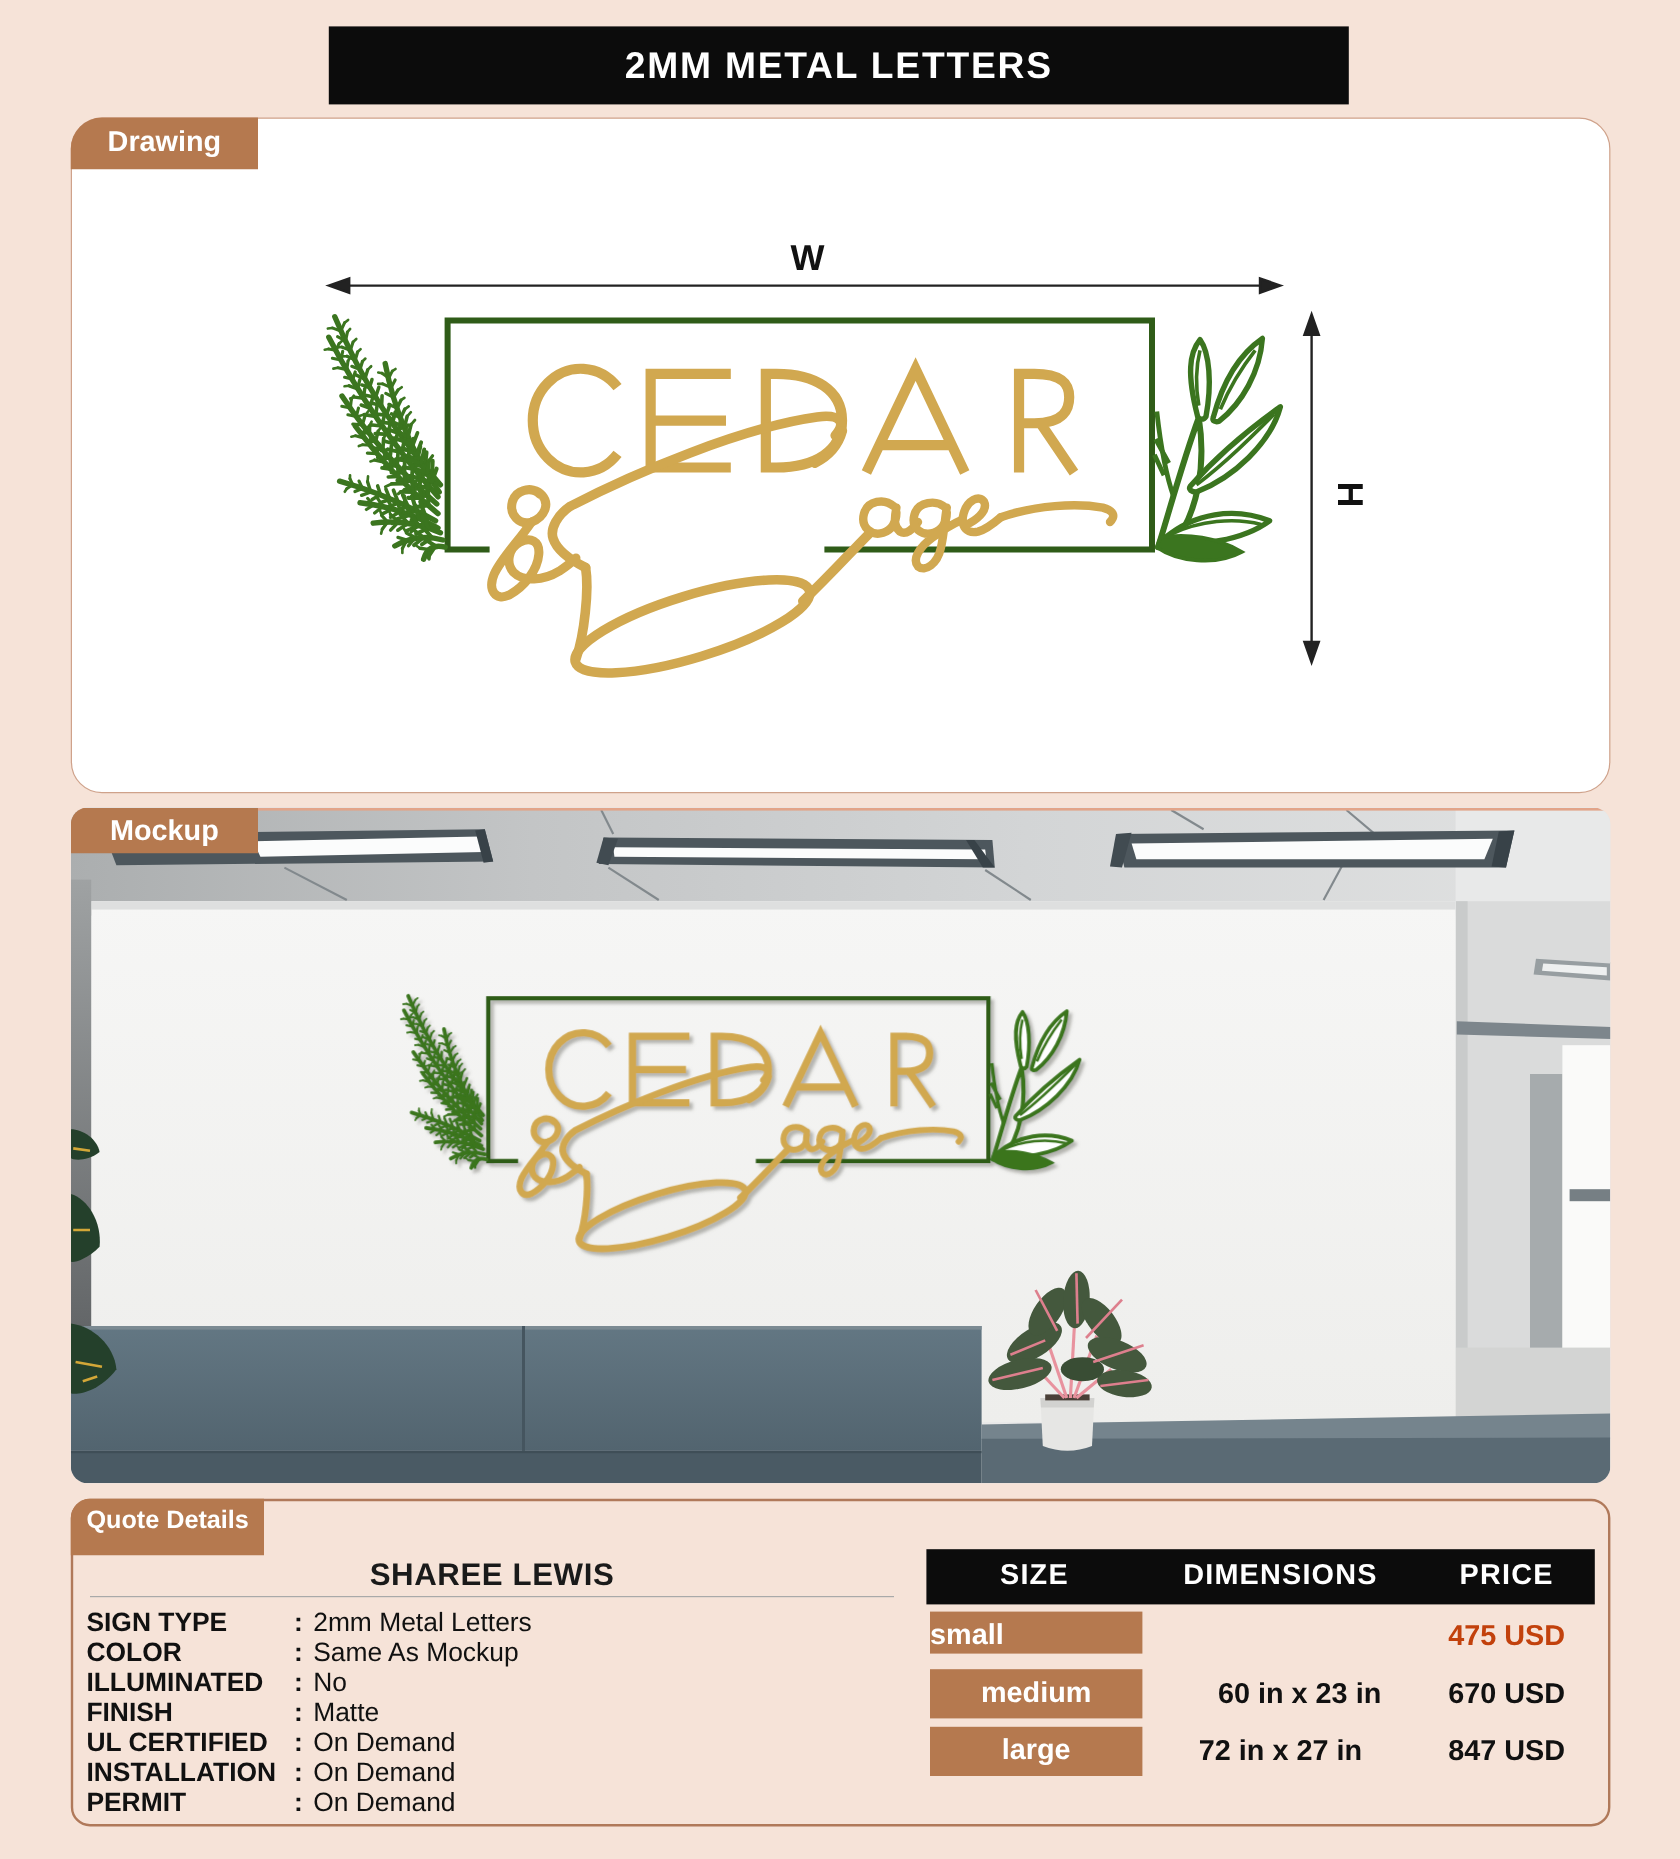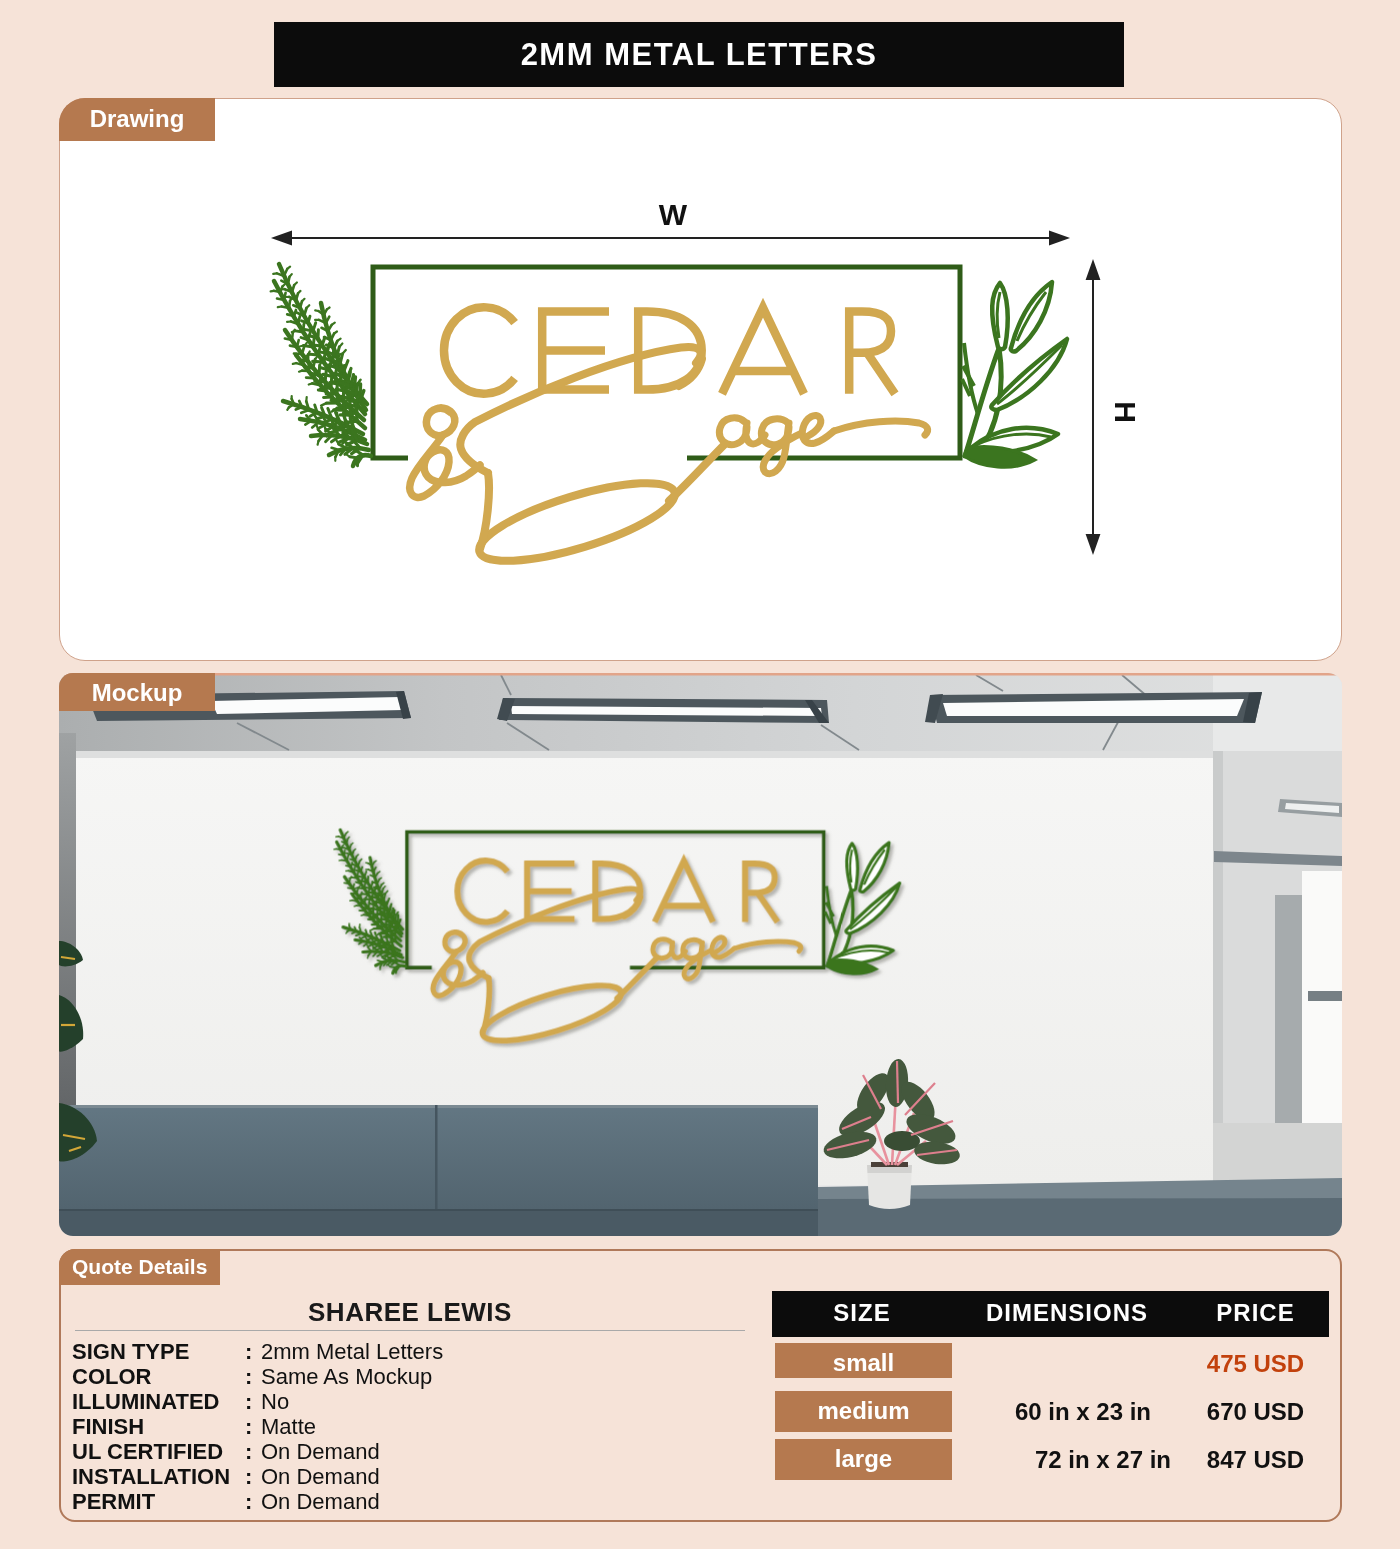--- a/index.html
+++ b/index.html
@@ -504,21 +504,21 @@
     <path d="M 4 462 L 26 466"></path>
     <path d="M 10 478 L 22 474"></path>
   </g>
 </svg>
 </div>
 
 <div class="label-tag" style="left:59px; top:673px; width:156px; height:38px; border-radius:14px 0 0 0; font-size:24px; text-align:center; line-height:39px;">Mockup</div>
 
 <div class="abs" style="left:59px; top:1249px; width:1283px; height:273px; border:2px solid #b0795a; border-radius:16px;"></div>
 
-<div class="label-tag" style="left:59px; top:1249px; height:36px; border-radius:16px 0 0 0; font-size:21px; padding:0 13px; line-height:35px;">Quote Details</div>
+<div class="label-tag" style="left:59px; top:1249px; height:47px; border-radius:16px 0 0 0; font-size:21px; padding:0 13px; line-height:35px;">Quote Details</div>
 
 <div class="abs" style="left:75px; top:1297px; width:670px; text-align:center; font-size:26px; font-weight:bold; color:#1a1a1a; letter-spacing:0.5px;">SHAREE LEWIS</div>
 
 <div class="abs" style="left:75px; top:1330px; width:670px; border-top:1px solid #a9a9a9;"></div>
 
 <div class="abs" style="left:72px; top:1339px; width:680px; font-size:22px; color:#111; line-height:25px;">
   <div><b style="display:inline-block;width:173px;">SIGN TYPE</b><b style="display:inline-block;width:16px;">:</b>2mm Metal Letters</div>
   <div><b style="display:inline-block;width:173px;">COLOR</b><b style="display:inline-block;width:16px;">:</b>Same As Mockup</div>
   <div><b style="display:inline-block;width:173px;">ILLUMINATED</b><b style="display:inline-block;width:16px;">:</b>No</div>
   <div><b style="display:inline-block;width:173px;">FINISH</b><b style="display:inline-block;width:16px;">:</b>Matte</div>
@@ -526,24 +526,24 @@
   <div><b style="display:inline-block;width:173px;">INSTALLATION</b><b style="display:inline-block;width:16px;">:</b>On Demand</div>
   <div><b style="display:inline-block;width:173px;">PERMIT</b><b style="display:inline-block;width:16px;">:</b>On Demand</div>
 </div>
 
 <div class="abs" style="left:772px; top:1291px; width:557px; height:46px; background:#0c0c0c; color:#fff; font-weight:bold; font-size:24px;">
   <span class="abs" style="left:0; width:180px; text-align:center; top:8px; letter-spacing:1px;">SIZE</span>
   <span class="abs" style="left:180px; width:230px; text-align:center; top:8px; letter-spacing:1px;">DIMENSIONS</span>
   <span class="abs" style="left:410px; width:147px; text-align:center; top:8px; letter-spacing:1px;">PRICE</span>
 </div>
 
-<div class="abs" style="left:775px; top:1343px; width:177px; height:35px; background:#b5794f; color:#fff; font-weight:bold; font-size:24px; text-align:center; line-height:40px;">small</div>
+<div class="abs" style="left:775px; top:1343px; width:177px; height:35px; background:#b5794f; color:#fff; font-weight:bold; font-size:24px; text-align:left; line-height:40px;">small</div>
 <div class="abs" style="left:1182px; top:1343px; width:147px; height:41px; color:#c2410c; font-weight:bold; font-size:24px; text-align:center; line-height:41px;">475 USD</div>
 
 <div class="abs" style="left:775px; top:1391px; width:177px; height:41px; background:#b5794f; color:#fff; font-weight:bold; font-size:24px; text-align:center; line-height:40px;">medium</div>
 <div class="abs" style="left:952px; top:1391px; width:230px; height:41px; color:#111; font-weight:bold; font-size:24px; text-align:center; line-height:41px;padding-left:32px;">60 in x 23 in</div>
 <div class="abs" style="left:1182px; top:1391px; width:147px; height:41px; color:#111; font-weight:bold; font-size:24px; text-align:center; line-height:41px;">670 USD</div>
 
 <div class="abs" style="left:775px; top:1439px; width:177px; height:41px; background:#b5794f; color:#fff; font-weight:bold; font-size:24px; text-align:center; line-height:40px;">large</div>
-<div class="abs" style="left:952px; top:1439px; width:230px; height:41px; color:#111; font-weight:bold; font-size:24px; text-align:center; line-height:41px;margin-left:36px;">72 in x 27 in</div>
+<div class="abs" style="left:952px; top:1439px; width:230px; height:41px; color:#111; font-weight:bold; font-size:24px; text-align:center; line-height:41px;">72 in x 27 in</div>
 <div class="abs" style="left:1182px; top:1439px; width:147px; height:41px; color:#111; font-weight:bold; font-size:24px; text-align:center; line-height:41px;">847 USD</div>
 
 </div>
 
 </body></html>

